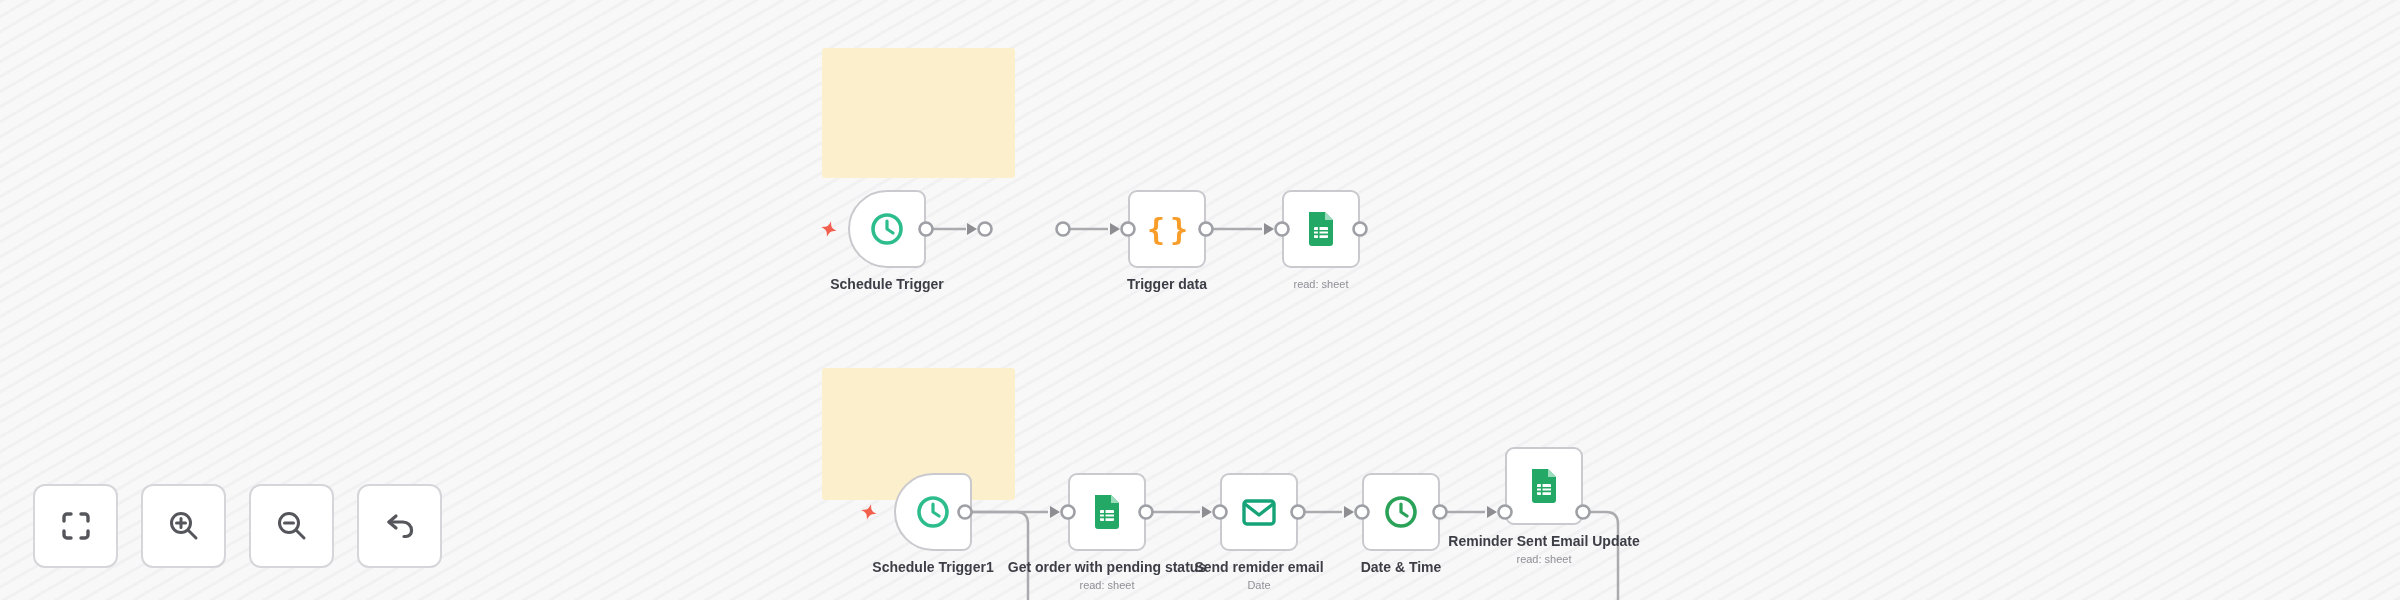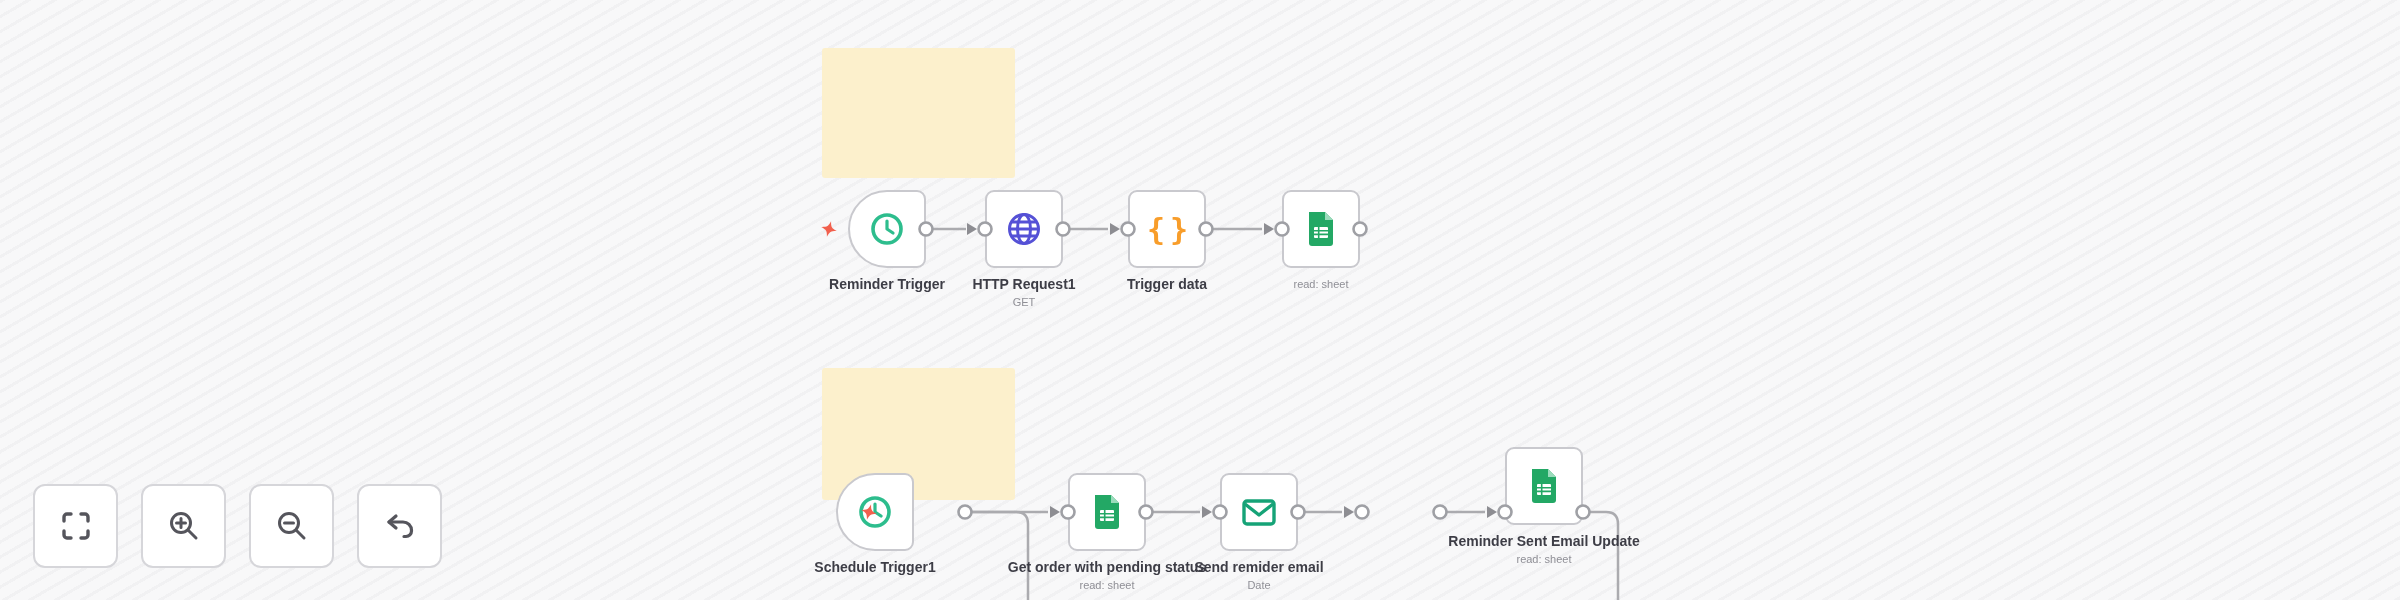--- a/index.html
+++ b/index.html
@@ -87,59 +87,45 @@
       <polygon points="1487,506 1497,512 1487,518"></polygon>
     </g>
   </svg>
 
   <div class="node trigger" style="left:848px; top:190px;">
     <svg width="38" height="38" viewBox="-19 -19 38 38">
       <circle r="14" fill="none" stroke="#2dbd8d" stroke-width="3.6"></circle>
       <path d="M 0 -8 V 0 L 6 4" fill="none" stroke="#2dbd8d" stroke-width="3.2" stroke-linecap="round" stroke-linejoin="round"></path>
     </svg>
     <div class="node-label">
-      <div>Reminder Trigger</div>
-    </div>
-  </div>
-
-  <div class="node" style="left:985px; top:190px;">
-    <svg width="40" height="40" viewBox="-20 -20 40 40">
-      <g fill="none" stroke="#5551d6" stroke-width="3">
-        <circle r="14.5"></circle>
-        <ellipse rx="6.5" ry="14.5"></ellipse>
-        <path d="M -14.5 0 H 14.5"></path>
-        <path d="M -12.5 -7 H 12.5 M -12.5 7 H 12.5"></path>
-      </g>
-    </svg>
-    <div class="node-label">
-      <div>HTTP Request1</div>
-      <div class="node-sub">GET</div>
-    </div>
-  </div>
+      <div>Schedule Trigger</div>
+    </div>
+  </div>
+
 
   <div class="node" style="left:1128px; top:190px;">
     <div class="braces">{}</div>
     <div class="node-label">
       <div>Trigger data</div>
     </div>
   </div>
 
   <div class="node" style="left:1282px; top:190px;">
     <svg width="40" height="40" viewBox="-20 -20 40 40">
       <path d="M -12 -17 H 4 L 12 -9 V 14 a 3 3 0 0 1 -3 3 H -9 a 3 3 0 0 1 -3 -3 Z" fill="#23a865"></path>
       <path d="M 4 -17 L 12 -9 H 4 Z" fill="#9bdcbc"></path>
       <rect x="-7" y="-2" width="14" height="11" fill="#ffffff" rx="1"></rect>
       <path d="M -7 1.7 H 7 M -7 5.4 H 7 M -2.3 -2 V 9" stroke="#23a865" stroke-width="1.6"></path>
     </svg>
     <div class="node-label">
       <div class="node-sub">read: sheet</div>
     </div>
   </div>
 
-  <div class="node trigger" style="left:836px; top:473px;">
+  <div class="node trigger" style="left:894px; top:473px;">
     <svg width="38" height="38" viewBox="-19 -19 38 38">
       <circle r="14" fill="none" stroke="#2dbd8d" stroke-width="3.6"></circle>
       <path d="M 0 -8 V 0 L 6 4" fill="none" stroke="#2dbd8d" stroke-width="3.2" stroke-linecap="round" stroke-linejoin="round"></path>
     </svg>
     <div class="node-label">
       <div>Schedule Trigger1</div>
     </div>
   </div>
 
   <div class="node" style="left:1068px; top:473px;">
@@ -159,20 +145,29 @@
     <svg width="42" height="42" viewBox="-21 -21 42 42">
       <rect x="-15" y="-11" width="30" height="23" rx="3" fill="none" stroke="#16a377" stroke-width="3.4"></rect>
       <path d="M -14 -8 L 0 3 L 14 -8" fill="none" stroke="#16a377" stroke-width="3.4" stroke-linejoin="round"></path>
     </svg>
     <div class="node-label">
       <div>Send remider email</div>
       <div class="node-sub">Date</div>
     </div>
   </div>
 
+  <div class="node" style="left:1362px; top:473px;">
+    <svg width="38" height="38" viewBox="-19 -19 38 38">
+      <circle r="14" fill="none" stroke="#2aa257" stroke-width="3.6"></circle>
+      <path d="M 0 -8 V 0 L 6 4" fill="none" stroke="#2aa257" stroke-width="3.2" stroke-linecap="round" stroke-linejoin="round"></path>
+    </svg>
+    <div class="node-label">
+      <div>Date &amp; Time</div>
+    </div>
+  </div>
 
   <div class="node" style="left:1505px; top:447px;">
     <svg width="40" height="40" viewBox="-20 -20 40 40">
       <path d="M -12 -17 H 4 L 12 -9 V 14 a 3 3 0 0 1 -3 3 H -9 a 3 3 0 0 1 -3 -3 Z" fill="#23a865"></path>
       <path d="M 4 -17 L 12 -9 H 4 Z" fill="#9bdcbc"></path>
       <rect x="-7" y="-2" width="14" height="11" fill="#ffffff" rx="1"></rect>
       <path d="M -7 1.7 H 7 M -7 5.4 H 7 M -2.3 -2 V 9" stroke="#23a865" stroke-width="1.6"></path>
     </svg>
     <div class="node-label">
       <div>Reminder Sent Email Update</div>

